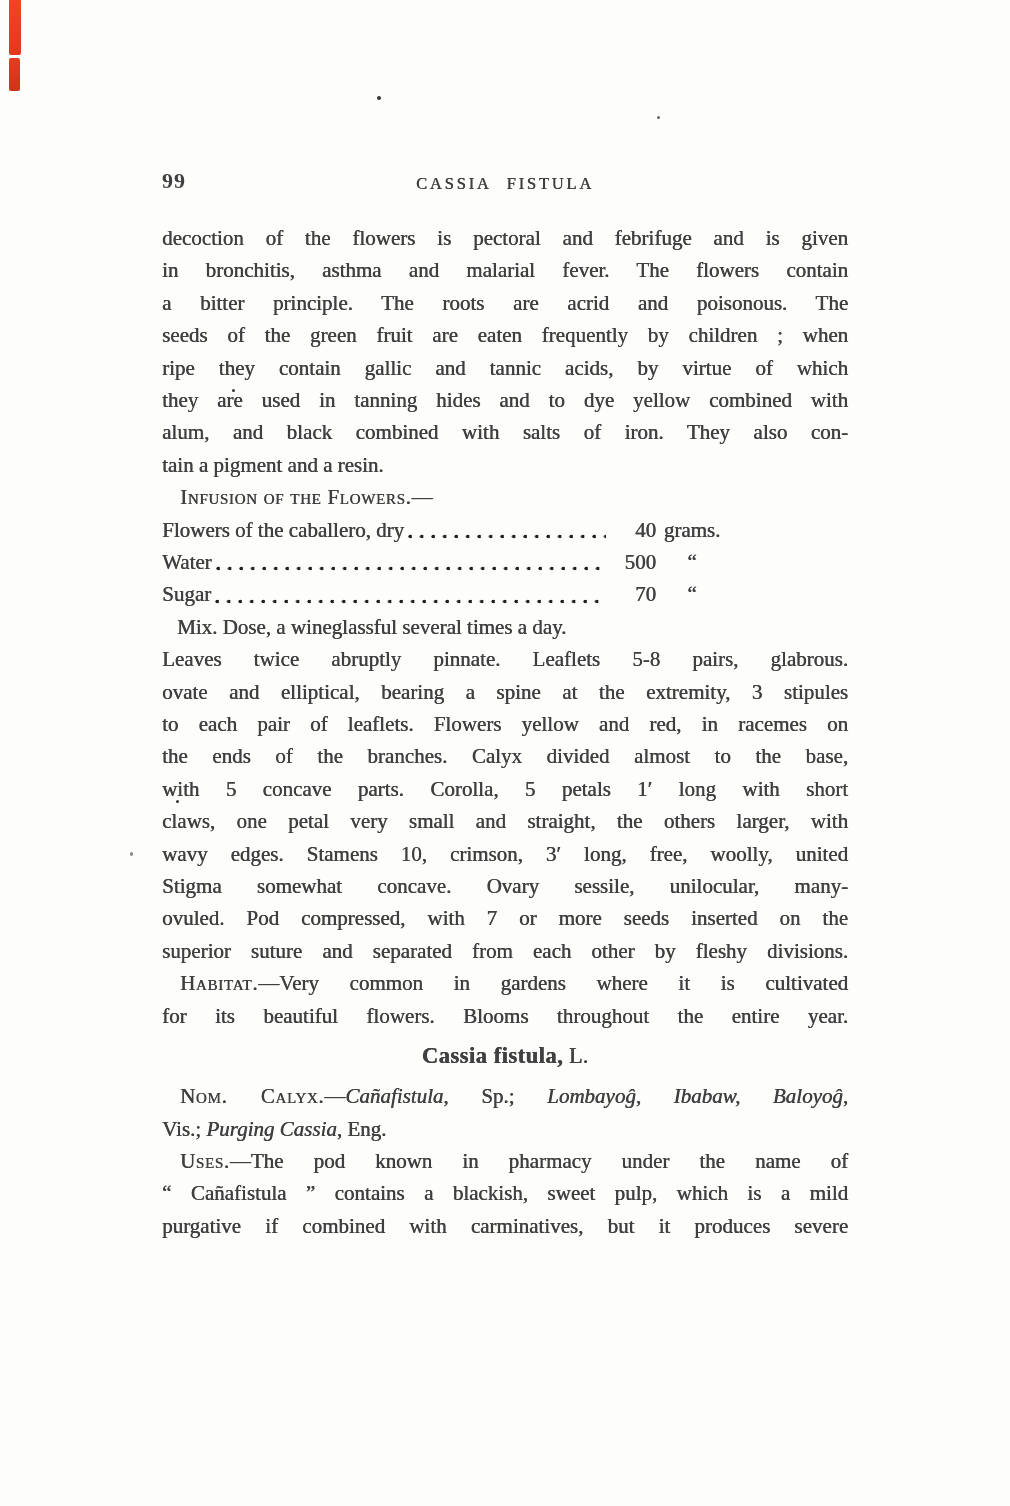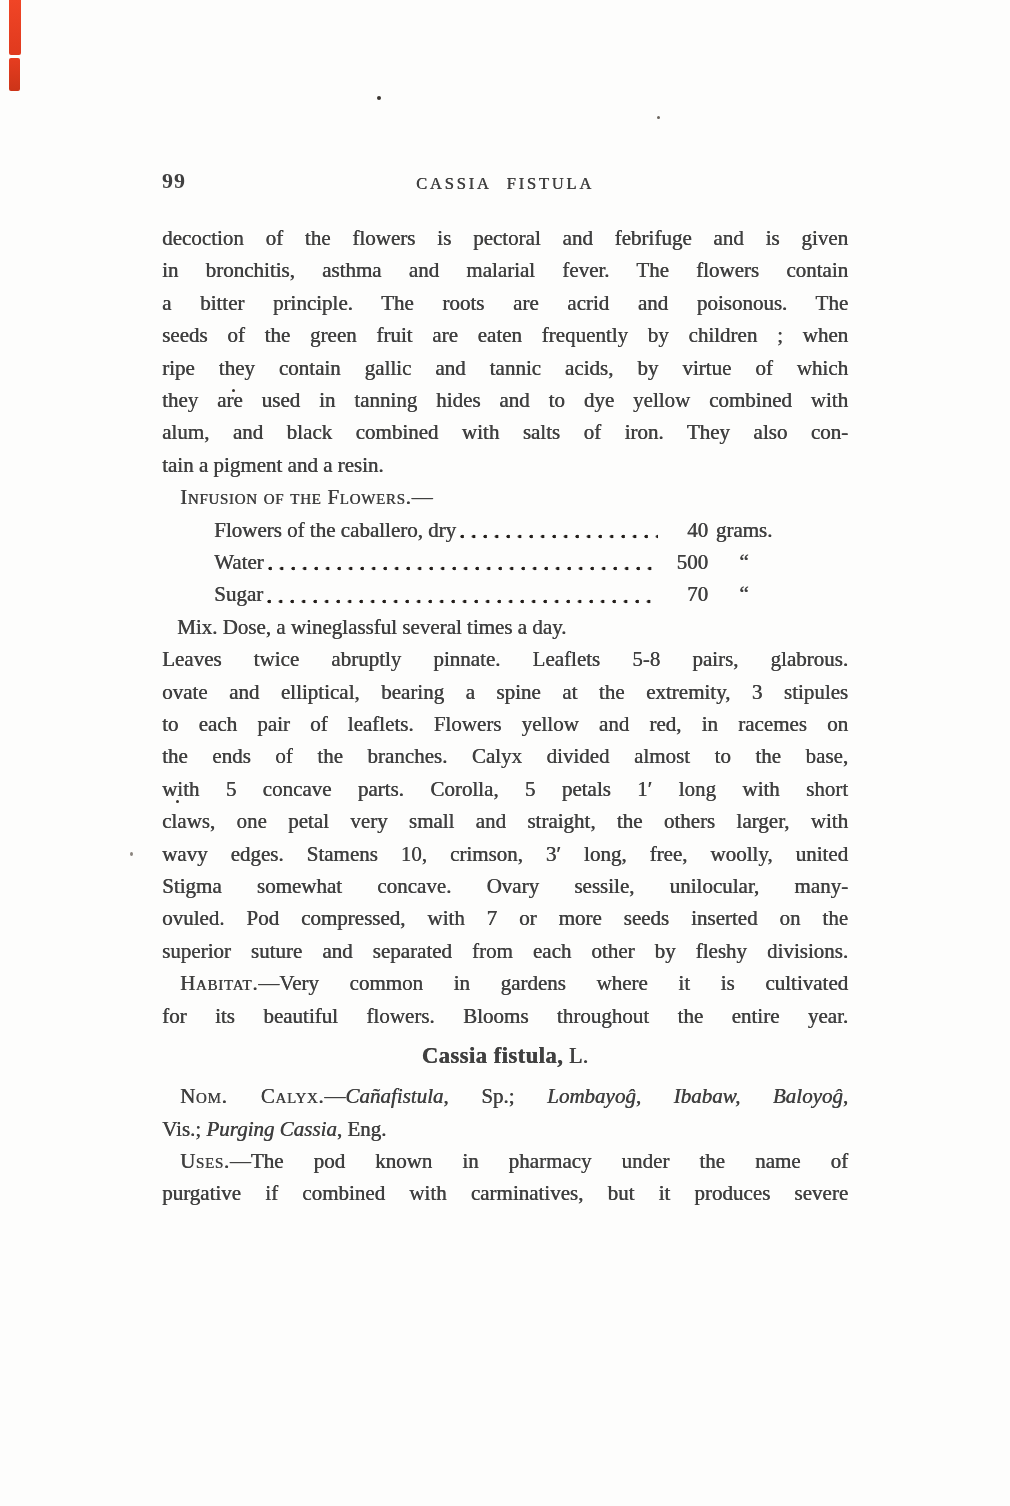--- a/index.html
+++ b/index.html
@@ -19,21 +19,21 @@
   .folio{position:absolute;top:167px;left:162px;width:686px;
     font-size:22px;letter-spacing:1px;line-height:28px;font-weight:bold;text-shadow:none;}
   
   .textcol{position:absolute;left:162px;top:222px;width:686px;}
   .ln{min-height:32.4px;text-align:justify;text-align-last:justify;}
   .ln.left{text-align:right;text-align-last:left;}
   .ind{text-indent:18px;}
   .sc{font-variant:small-caps;letter-spacing:0.7px;}
   .it{font-style:italic;}
   
-  .row{display:flex;align-items:flex-end;margin-left:52px;width:566px;height:32.4px;line-height:32.4px;}
+  .row{display:flex;align-items:flex-end;width:566px;height:32.4px;line-height:32.4px;}
   .row .lbl{white-space:nowrap;}
   .row .leader{flex:1 1 auto;align-self:flex-end;height:5px;margin:0 4px 7px 4px;
     background-image:radial-gradient(circle at 2.2px 2.5px,#241f1b 1.55px,rgba(0,0,0,0) 2.1px);
     background-size:11.5px 5px;background-repeat:repeat-x;}
   .row .val{flex:0 0 46px;text-align:right;}
   .row .unit{flex:0 0 72px;text-align:center;}
   
   .species{height:33px;line-height:33px;text-align:center;text-align-last:center;
     font-size:22.5px;margin:7px 0 8px 0;}
   .species .b{font-weight:bold;letter-spacing:0.5px;}
@@ -122,16 +122,17 @@
     <div class="ln ind">
       <span class="sc">Nom. Calyx.</span><span>—</span><span class="it">Cañafistula</span><span>, Sp.; </span><span class="it">Lombayoĝ, Ibabaw, Baloyoĝ,</span>
     </div>
     <div class="ln left">
       <span>Vis.; </span><span class="it">Purging Cassia</span><span>, Eng.</span>
     </div>
 
     <div class="ln ind">
       <span class="sc">Uses.</span><span>—The pod known in pharmacy under the name of</span>
     </div>
+    <div class="ln">“ Cañafistula ” contains a blackish, sweet pulp, which is a mild</div>
     <div class="ln">purgative if combined with carminatives, but it produces severe</div>
 
   </div>
 </div>
 
 </body></html>

